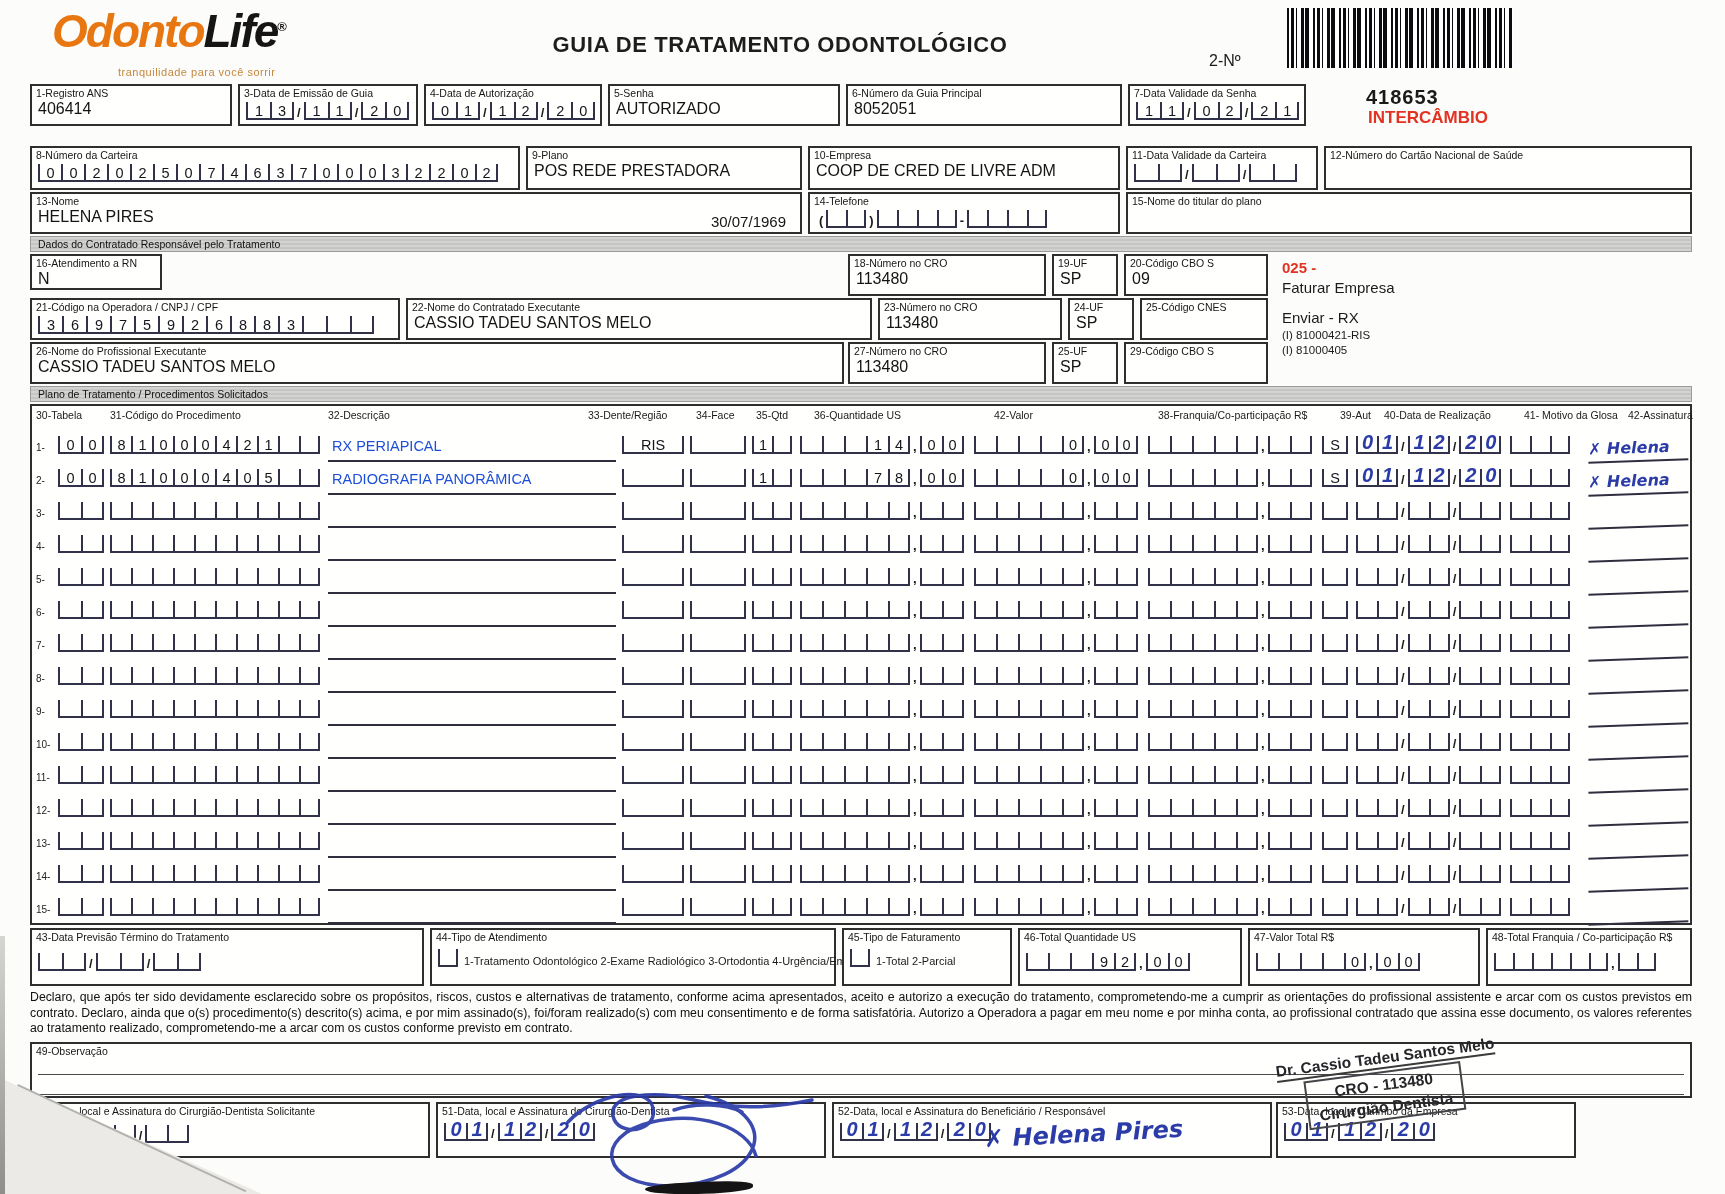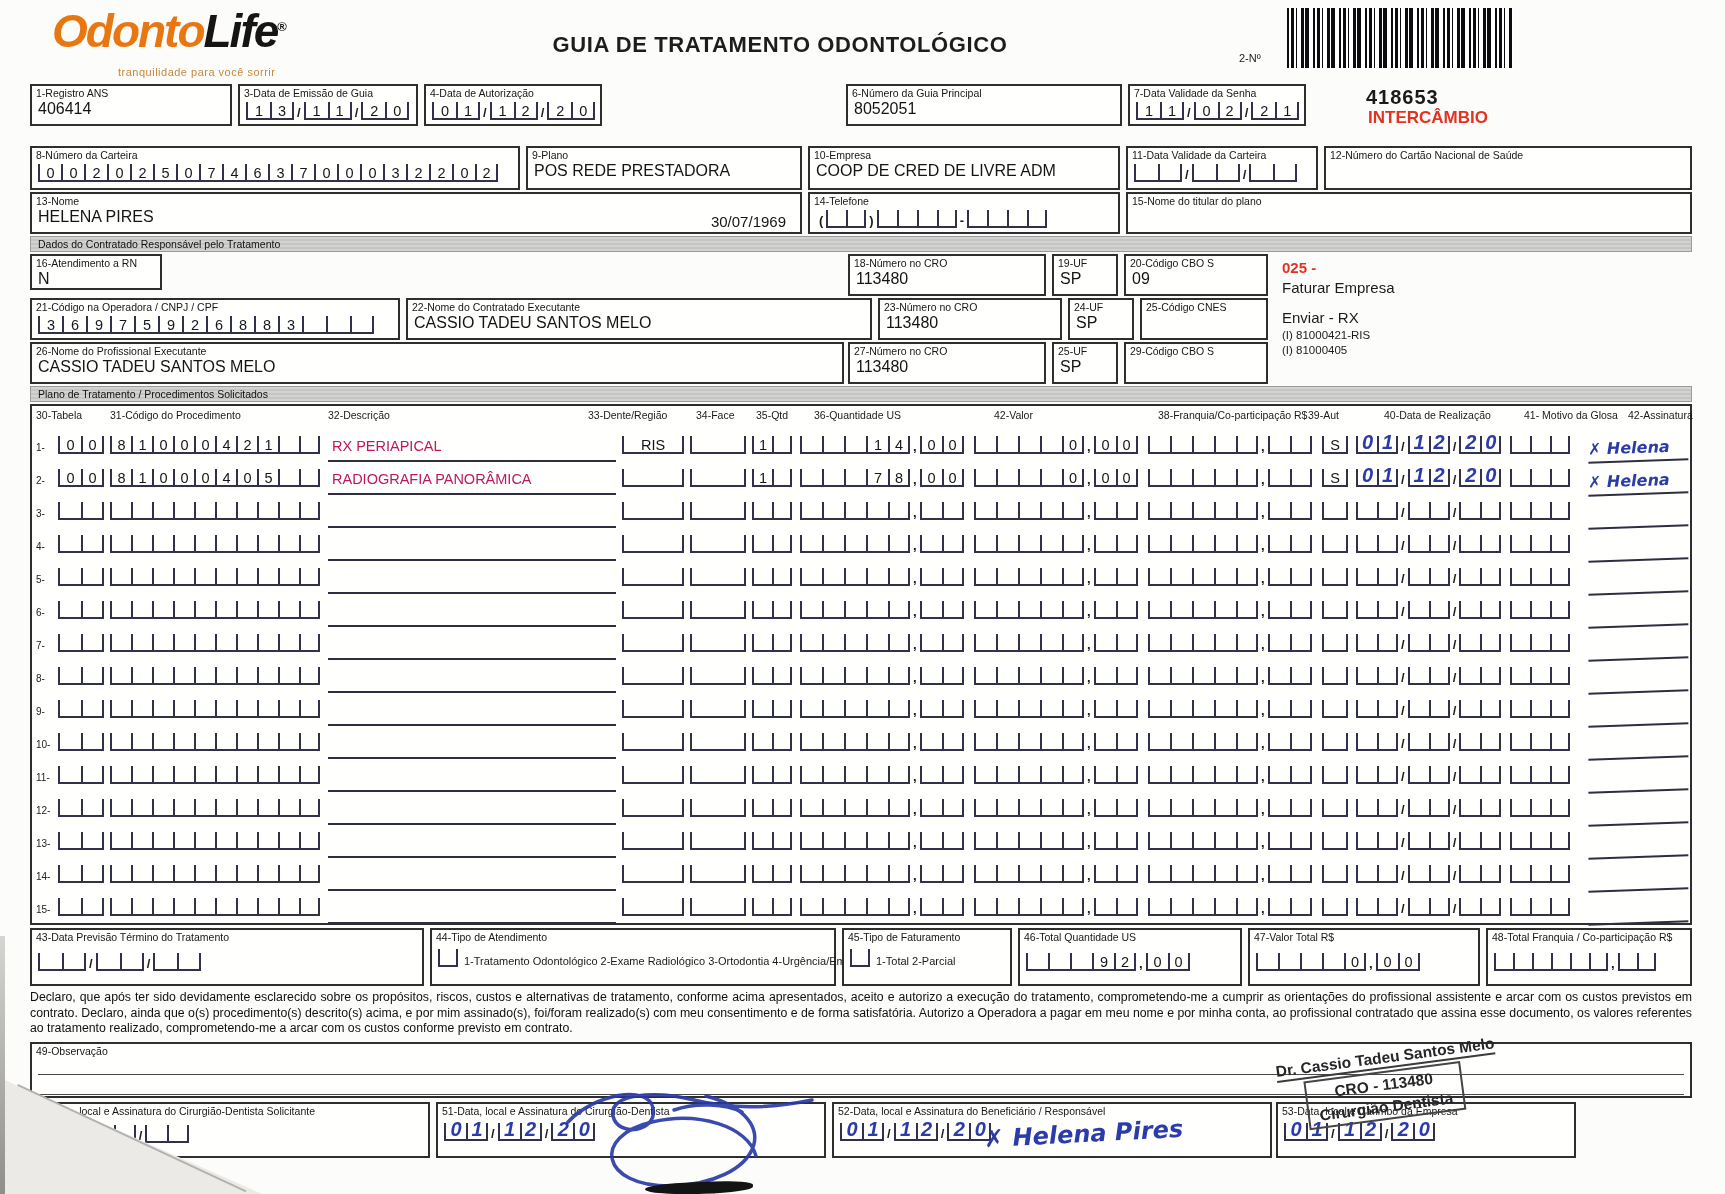--- a/index.html
+++ b/index.html
@@ -24,41 +24,41 @@
   .handcomb .c{color:#2b3ba8;font-size:20px;font-weight:bold;font-style:italic;}
   .hand{color:#2b3ba8;font-style:italic;font-weight:bold;font-family:"DejaVu Sans",sans-serif;}
   
   .logo{position:absolute;left:52px;top:4px;font-size:46px;font-weight:bold;font-style:italic;letter-spacing:-2px;}
   .logo .od{color:#e87712;}
   .logo .lf{color:#171513;font-weight:600;}
   .logo .reg{font-size:13px;vertical-align:super;color:#171513;font-style:normal;}
   .tagline{position:absolute;left:118px;top:66px;font-size:11px;color:#c6873f;letter-spacing:.5px;}
   .title{position:absolute;left:500px;top:32px;width:560px;text-align:center;
          font-size:22px;font-weight:bold;color:#1d1d1d;letter-spacing:.6px;}
-  .guideno-lbl{position:absolute;left:1239px;top:52px;font-size:11px;}
+  .guideno-lbl{position:absolute;left:1209px;top:52px;font-size:16px;}
   .barcode{position:absolute;left:1287px;top:8px;width:226px;height:60px;
            background:repeating-linear-gradient(90deg,#0c0c10 0 2px,#fff 2px 4px,#0c0c10 4px 7px,#fff 7px 9px,
            #0c0c10 9px 10px,#fff 10px 14px,#0c0c10 14px 17px,#fff 17px 18px,#0c0c10 18px 22px,#fff 22px 26px);}
   .guideno{position:absolute;left:1366px;top:86px;font-size:20px;font-weight:bold;letter-spacing:1px;}
   .intercambio{position:absolute;left:1368px;top:108px;font-size:17px;font-weight:bold;color:#e23222;}
   
   .notes{position:absolute;left:1282px;top:258px;line-height:1.35;}
   .notes .code{color:#e23222;font-size:15px;font-weight:bold;}
   .notes .n1{font-size:15px;color:#1b1b1b;}
   .notes .n2{font-size:15px;color:#1b1b1b;margin-top:9px;}
   .notes .sm{font-size:11.5px;color:#1b1b1b;}
   
   .ptable{position:absolute;left:30px;top:404px;width:1662px;height:521px;border:2px solid #2e2e2e;background:#fffffe;box-sizing:border-box;}
   .phead{position:absolute;top:3px;left:0;width:100%;height:18px;font-size:10.5px;}
   .phead span{position:absolute;white-space:nowrap;}
   #proc-rows{position:absolute;top:24px;left:0;width:100%;}
   .prow{position:relative;height:33px;}
   .abs{position:absolute;}
   .rnum{position:absolute;left:4px;top:12px;font-size:10px;color:#222;}
-  .dline{border-bottom:2px solid #2e2e3f;height:22px;font-size:14.5px;color:#be185d;padding-left:4px;
+  .dline{border-bottom:2px solid #2e2e3f;height:22px;font-size:14.5px;color:#1d4ed8;padding-left:4px;
          white-space:nowrap;overflow:visible;}
   .sigline{border-bottom:2px solid #2e2e3f;height:22px;font-size:16px;transform:rotate(-2deg);white-space:nowrap;}
   
   .options{font-size:11px;white-space:nowrap;margin-left:6px;}
   .chkrow{display:flex;align-items:flex-end;margin:6px 6px 0;}
   .decl{position:absolute;left:30px;top:990px;width:1662px;font-size:12.3px;line-height:1.28;text-align:justify;color:#101010;}
   .obsline{position:absolute;left:6px;right:6px;border-bottom:1.5px solid #4a4a4a;}
   .bigsig{position:absolute;left:556px;top:1080px;z-index:6;}
   .helena-sig{position:absolute;left:150px;top:16px;font-size:24px;white-space:nowrap;transform:rotate(-3deg);}
   .stamp{position:absolute;left:1278px;top:1042px;width:320px;transform:rotate(-7.5deg);z-index:5;color:#26262a;}
@@ -120,20 +120,24 @@
           <span class="c" style="width: 24px;">1</span>
           <span class="c" style="width: 24px;">2</span>
         </span>
         <span class="sep">/</span>
         <span class="grp">
           <span class="c" style="width: 24px;">2</span>
           <span class="c" style="width: 24px;">0</span>
         </span>
       </div>
   </div>
+  <div class="box" style="left:608px;top:84px;width:232px;height:42px">
+    <div class="lbl">5-Senha</div>
+    <div class="val">AUTORIZADO</div>
+  </div>
   <div class="box" style="left:846px;top:84px;width:276px;height:42px">
     <div class="lbl">6-Número da Guia Principal</div>
     <div class="val">8052051</div>
   </div>
   <div class="box" style="left:1128px;top:84px;width:178px;height:42px">
     <div class="lbl">7-Data Validade da Senha</div>
     <div class="combwrap comb">
         <span class="grp">
           <span class="c" style="width: 24px;">1</span>
           <span class="c" style="width: 24px;">1</span>
@@ -332,21 +336,21 @@
     <div class="phead">
       <span style="left:4px">30-Tabela</span>
       <span style="left:78px">31-Código do Procedimento</span>
       <span style="left:296px">32-Descrição</span>
       <span style="left:556px">33-Dente/Região</span>
       <span style="left:664px">34-Face</span>
       <span style="left:724px">35-Qtd</span>
       <span style="left:782px">36-Quantidade US</span>
       <span style="left:962px">42-Valor</span>
       <span style="left:1126px">38-Franquia/Co-participação R$</span>
-      <span style="left:1276px">39-Aut</span>
+      <span style="left:1308px">39-Aut</span>
       <span style="left:1352px">40-Data de Realização</span>
       <span style="left:1492px">41- Motivo da Glosa</span>
       <span style="left:1596px">42-Assinatura</span>
     </div>
     <div id="proc-rows">
         <div class="prow">
           <span class="rnum">1-</span>
           <span class="comb abs" style="left: 26px; top: 6px;">
             <span class="grp">
               <span class="c" style="width: 23px;">0</span>

